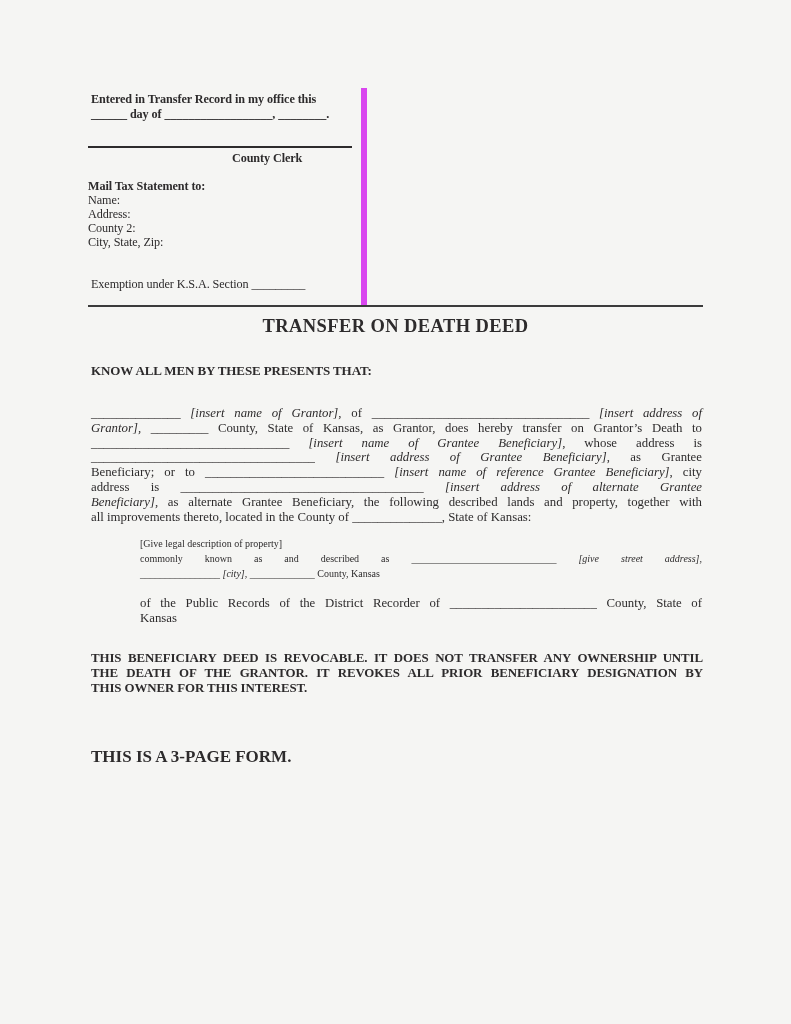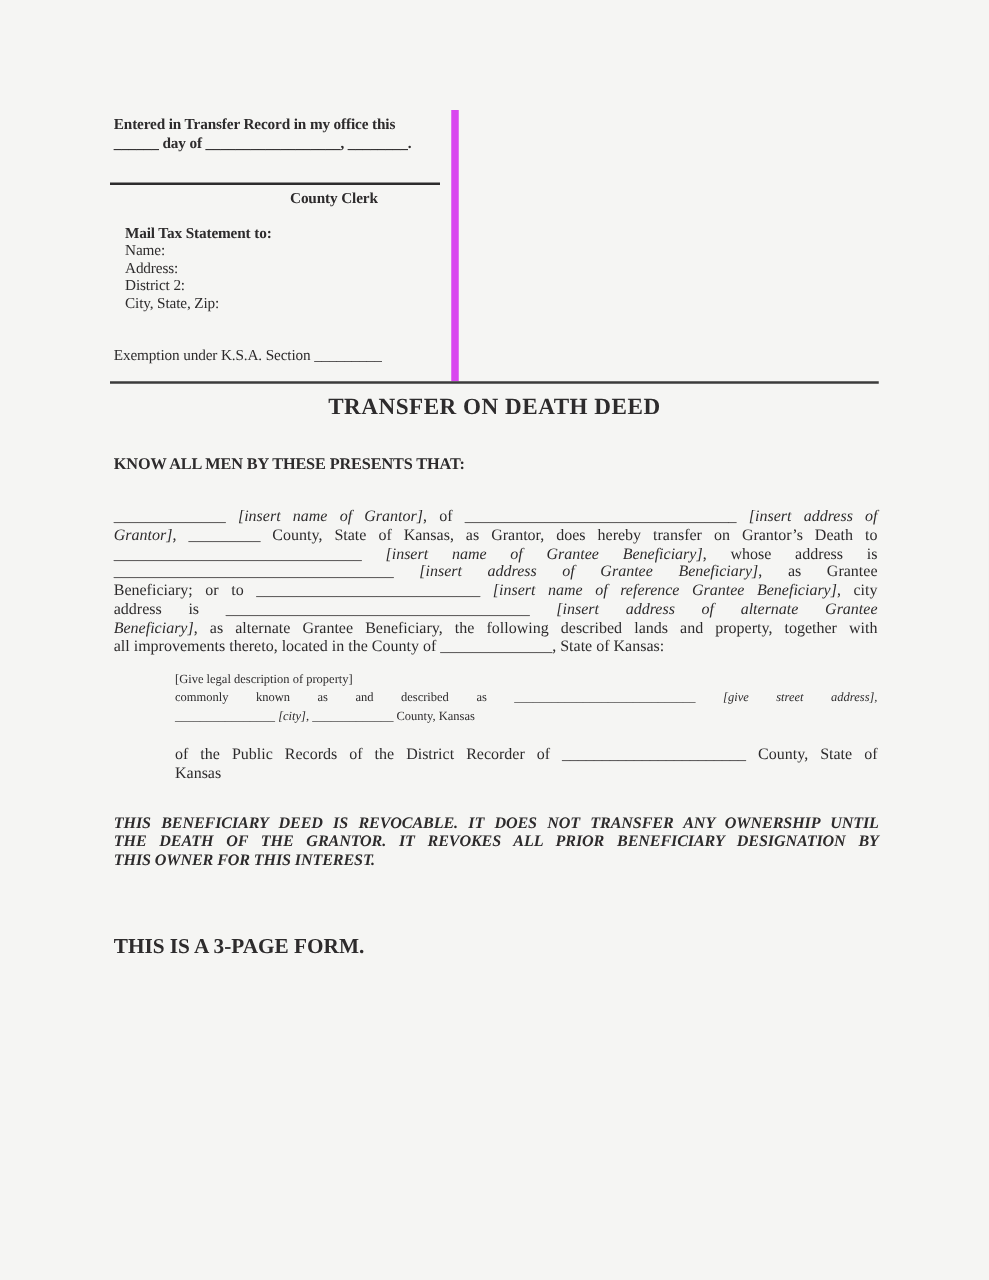--- a/index.html
+++ b/index.html
@@ -19,56 +19,56 @@
     border-right:6px solid #d946ef;
     font-size:12.2px;
     letter-spacing:-0.1px;
   }
   .clerk-box .bold{font-weight:bold;}
   .clerk-box .nw{white-space:nowrap;}
   .entered-l1{left:3px;top:4px;}
   .entered-l2{left:3px;top:19px;}
   .sig-rule{left:0;top:58px;width:264px;border-top:2px solid #2d2b2c;height:0;}
   .county-clerk{left:144px;top:63px;}
-  .mail-block{left:12px;top:91px;line-height:14px;}
+  .mail-block{left:0;top:91px;line-height:14px;}
   .exemption{left:3px;top:189px;}
   
   .page-rule{left:88px;top:305px;width:615px;border-top:2px solid #3b3b3b;height:0;}
   
   .doc-title{
     left:88px;top:316px;width:615px;
     text-align:center;font-weight:bold;
     font-size:18.5px;letter-spacing:0.4px;
   }
   .opening{left:91px;top:363px;font-weight:bold;font-size:13px;letter-spacing:-0.1px;}
   
   .deed-par{left:91px;top:406px;width:611px;font-size:12.8px;line-height:14.8px;}
   .property-block{left:140px;top:537px;width:562px;font-size:10px;line-height:14.9px;}
   .prior-block{left:140px;top:596px;width:562px;font-size:12.8px;line-height:14.9px;}
-  .warning-par{left:91px;top:651px;width:612px;font-size:12.9px;line-height:15.2px;font-weight:bold;letter-spacing:-0.1px;font-style:italic;}
+  .warning-par{left:91px;top:651px;width:612px;font-size:12.9px;line-height:15.2px;font-weight:bold;letter-spacing:-0.1px;}
   .footer-note{left:91px;top:747px;font-weight:bold;font-size:17px;}
   .tline{display:block;}
   .tline.just{text-align:justify;text-align-last:justify;}
   .it{font-style:italic;}
 </style>
 </head>
 <body>
 
 <div class="page">
 
   <div class="abs clerk-box">
     <div class="abs entered-l1 bold nw">Entered in Transfer Record in my office this</div>
     <div class="abs entered-l2 bold nw">______ day of __________________, ________.</div>
     <div class="abs sig-rule"></div>
     <div class="abs county-clerk bold nw">County Clerk</div>
     <div class="abs mail-block">
       <div class="bold nw">Mail Tax Statement to:</div>
       <div class="nw">Name:</div>
       <div class="nw">Address:</div>
-      <div class="nw">District 2:</div>
+      <div class="nw">County 2:</div>
       <div class="nw">City, State, Zip:</div>
     </div>
     <div class="abs exemption nw">Exemption under K.S.A. Section _________</div>
   </div>
 
   <div class="abs page-rule"></div>
 
   <div class="abs opening">KNOW ALL MEN BY THESE PRESENTS THAT:</div>
 
   <div class="abs doc-title">TRANSFER ON DEATH DEED</div>

